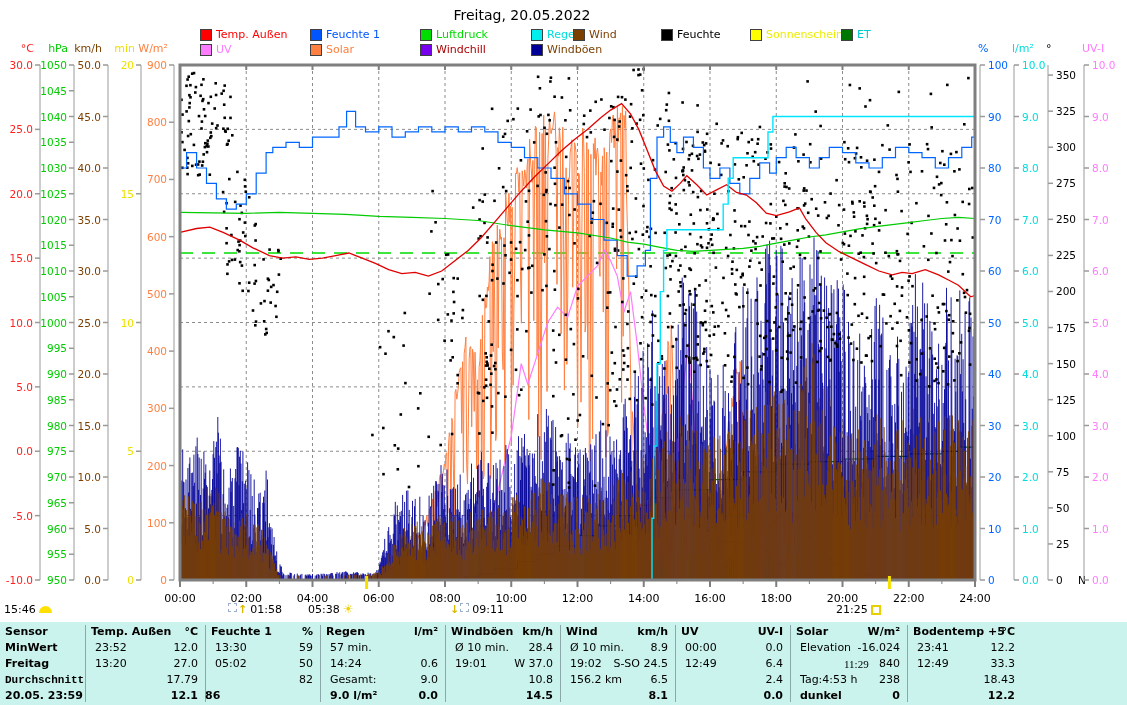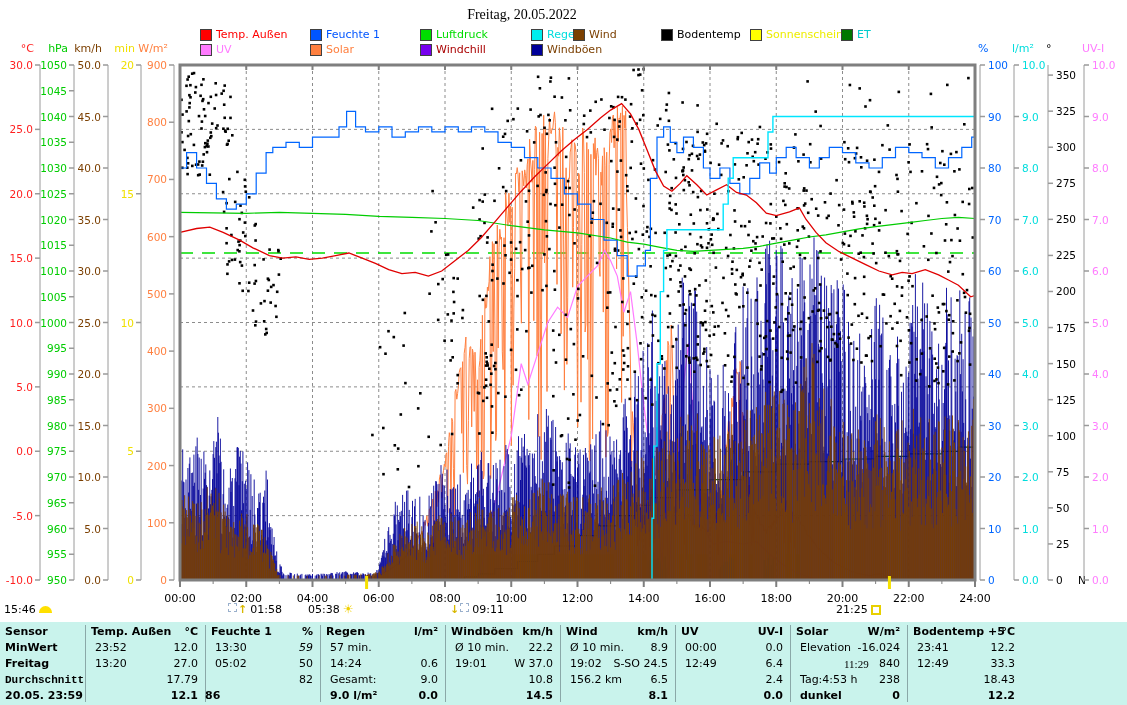--- a/index.html
+++ b/index.html
@@ -1,18 +1,18 @@
 <!DOCTYPE html>
 <html><head>
 <meta charset="utf-8">
 <style>
   html,body{margin:0;padding:0;background:#fff;}
   .screen{position:relative;width:1127px;height:705px;background:#ffffff;overflow:hidden;
           font-family:"DejaVu Sans",sans-serif;color:#000;}
-  .title{position:absolute;top:7px;left:0;width:1044px;text-align:center;font-size:14px;color:#000;font-family:Liberation Serif, serif;}
+  .title{position:absolute;top:7px;left:0;width:1044px;text-align:center;font-size:14px;color:#000;}
   .legend-item{position:absolute;display:flex;align-items:center;gap:4px;font-size:11px;white-space:nowrap;line-height:12px;}
   .legend-box{width:10px;height:10px;border:1px solid #404040;display:inline-block;flex:0 0 auto;}
   #chart{position:absolute;top:0;left:0;}
   #chart text{font-family:"DejaVu Sans",sans-serif;}
   .marker{position:absolute;font-size:11px;color:#000;white-space:nowrap;display:flex;align-items:center;gap:3px;line-height:13px;}
   .glyph-sun{color:#f0cf00;font-size:12px;}
   .glyph-arrow{color:#d8b800;font-size:11px;font-weight:bold;}
   .glyph-halfsun{width:13px;height:7px;background:#ffe000;border-radius:7px 7px 0 0;display:inline-block;}
   .glyph-moonbox{width:7px;height:7px;border:1px dashed #9ab0cc;display:inline-block;}
   .glyph-square{width:6px;height:6px;border:2px solid #e8d000;display:inline-block;}
@@ -42,21 +42,21 @@
       <span class="legend-item" style="left: 531px; top: 29px;">
         <span class="legend-box" style="background: rgb(0, 238, 238);"></span>
         <span style="color: rgb(0, 221, 221);">Regen</span>
       </span>
       <span class="legend-item" style="left: 573px; top: 29px;">
         <span class="legend-box" style="background: rgb(123, 63, 0);"></span>
         <span style="color: rgb(123, 63, 0);">Wind</span>
       </span>
       <span class="legend-item" style="left: 661px; top: 29px;">
         <span class="legend-box" style="background: rgb(0, 0, 0);"></span>
-        <span style="color: rgb(0, 0, 0);">Bodentemp</span>
+        <span style="color: rgb(0, 0, 0);">Feuchte</span>
       </span>
       <span class="legend-item" style="left: 750px; top: 29px;">
         <span class="legend-box" style="background: rgb(255, 255, 0);"></span>
         <span style="color: rgb(237, 237, 0);">Sonnenschein</span>
       </span>
       <span class="legend-item" style="left: 841px; top: 29px;">
         <span class="legend-box" style="background: rgb(0, 119, 0);"></span>
         <span style="color: rgb(0, 204, 204);">ET</span>
       </span>
       <span class="legend-item" style="left: 200px; top: 44px;">
@@ -1518,40 +1518,40 @@
       <span class="cell" style="left: 95px; top: 19px;">23:52</span>
       <span class="cell" style="left: 85px; width: 113px; text-align: right; top: 19px;">12.0</span>
       <span class="cell" style="left: 95px; top: 35px;">13:20</span>
       <span class="cell" style="left: 85px; width: 113px; text-align: right; top: 35px;">27.0</span>
       <span class="cell" style="left: 85px; width: 113px; text-align: right; top: 51px;">17.79</span>
       <span class="cell b" style="left: 85px; width: 113px; text-align: right; top: 67px;">12.1</span>
       <span class="vline" style="left: 205px;"></span>
       <span class="cell b" style="left: 211px; top: 3px;">Feuchte 1</span>
       <span class="cell b" style="left: 205px; width: 108px; text-align: right; top: 3px;">%</span>
       <span class="cell" style="left: 215px; top: 19px;">13:30</span>
-      <span class="cell" style="left: 205px; width: 108px; text-align: right; top: 19px; font-style: italic;">59</span>
+      <span class="cell" style="left: 205px; width: 108px; text-align: right; top: 19px;">59</span>
       <span class="cell" style="left: 215px; top: 35px;">05:02</span>
       <span class="cell" style="left: 205px; width: 108px; text-align: right; top: 35px;">50</span>
       <span class="cell" style="left: 205px; width: 108px; text-align: right; top: 51px;">82</span>
       <span class="cell b" style="left: 205px; width: 108px; text-align: left; top: 67px;">86</span>
       <span class="vline" style="left: 320px;"></span>
       <span class="cell b" style="left: 326px; top: 3px;">Regen</span>
       <span class="cell b" style="left: 320px; width: 118px; text-align: right; top: 3px;">l/m²</span>
       <span class="cell" style="left: 330px; top: 19px;">57 min.</span>
       <span class="cell" style="left: 330px; top: 35px;">14:24</span>
       <span class="cell" style="left: 320px; width: 118px; text-align: right; top: 35px;">0.6</span>
       <span class="cell" style="left: 330px; top: 51px;">Gesamt:</span>
       <span class="cell" style="left: 320px; width: 118px; text-align: right; top: 51px;">9.0</span>
       <span class="cell b" style="left: 330px; top: 67px;">9.0 l/m²</span>
       <span class="cell b" style="left: 320px; width: 118px; text-align: right; top: 67px;">0.0</span>
       <span class="vline" style="left: 445px;"></span>
       <span class="cell b" style="left: 451px; top: 3px;">Windböen</span>
       <span class="cell b" style="left: 445px; width: 108px; text-align: right; top: 3px;">km/h</span>
       <span class="cell" style="left: 455px; top: 19px;">Ø 10 min.</span>
-      <span class="cell" style="left: 445px; width: 108px; text-align: right; top: 19px;">22.2</span>
+      <span class="cell" style="left: 445px; width: 108px; text-align: right; top: 19px;">28.4</span>
       <span class="cell" style="left: 455px; top: 35px;">19:01</span>
       <span class="cell" style="left: 445px; width: 108px; text-align: right; top: 35px;">W 37.0</span>
       <span class="cell" style="left: 445px; width: 108px; text-align: right; top: 51px;">10.8</span>
       <span class="cell b" style="left: 445px; width: 108px; text-align: right; top: 67px;">14.5</span>
       <span class="vline" style="left: 560px;"></span>
       <span class="cell b" style="left: 566px; top: 3px;">Wind</span>
       <span class="cell b" style="left: 560px; width: 108px; text-align: right; top: 3px;">km/h</span>
       <span class="cell" style="left: 570px; top: 19px;">Ø 10 min.</span>
       <span class="cell" style="left: 560px; width: 108px; text-align: right; top: 19px;">8.9</span>
       <span class="cell" style="left: 570px; top: 35px;">19:02</span>

